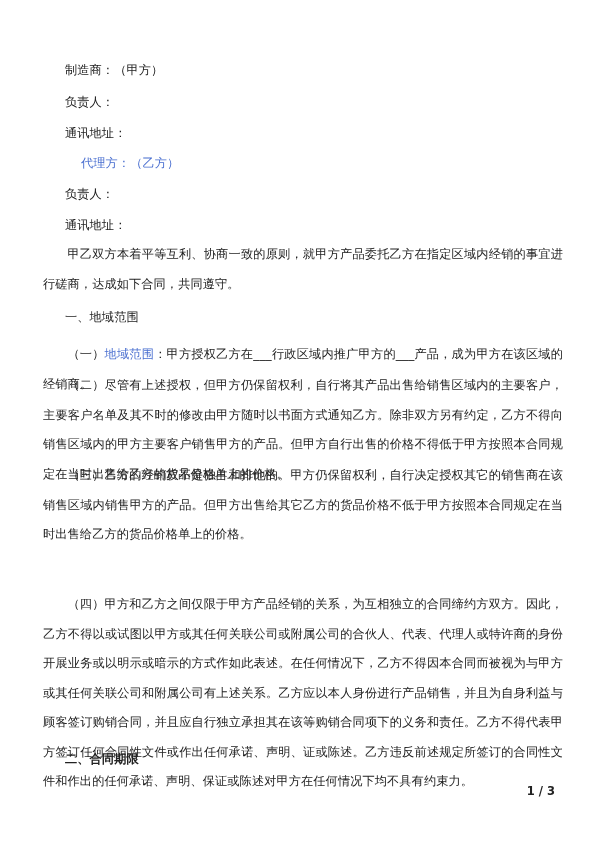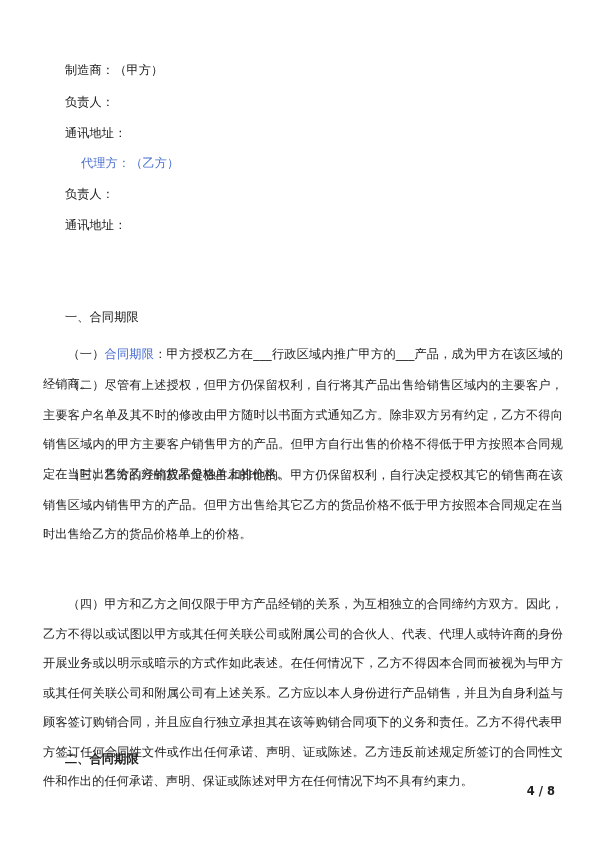--- a/index.html
+++ b/index.html
@@ -56,29 +56,30 @@
 
 <div class="page">
 
   <div class="line" style="top:62px;">制造商：（甲方）</div>
   <div class="line" style="top:94px;">负责人：</div>
   <div class="line" style="top:125px;">通讯地址：</div>
   <div class="line blue" style="top:155px;margin-left:16px;">代理方：（乙方）</div>
   <div class="line" style="top:186px;">负责人：</div>
   <div class="line" style="top:217px;">通讯地址：</div>
 
+  <div class="para" style="top:240px;">甲乙双方本着平等互利、协商一致的原则，就甲方产品委托乙方在指定区域内经销的事宜进行磋商，达成如下合同，共同遵守。</div>
 
-  <div class="line" style="top:309px;">一、合同期限</div>
+  <div class="line" style="top:309px;">一、地域范围</div>
 
   <div class="para" style="top:340px;">
-    <span>（一）</span><span class="blue">合同期限</span><span>：甲方授权乙方在___行政区域内推广甲方的___产品，成为甲方在该区域的经销商。</span>
+    <span>（一）</span><span class="blue">地域范围</span><span>：甲方授权乙方在___行政区域内推广甲方的___产品，成为甲方在该区域的经销商。</span>
   </div>
 
   <div class="para" style="top:371px;">（二）尽管有上述授权，但甲方仍保留权利，自行将其产品出售给销售区域内的主要客户，主要客户名单及其不时的修改由甲方随时以书面方式通知乙方。除非双方另有约定，乙方不得向销售区域内的甲方主要客户销售甲方的产品。但甲方自行出售的价格不得低于甲方按照本合同规定在当时出售给乙方的货品价格单上的价格。</div>
 
   <div class="para" style="top:461px;">（三）乙方的经销权不是独占和排他的。甲方仍保留权利，自行决定授权其它的销售商在该销售区域内销售甲方的产品。但甲方出售给其它乙方的货品价格不低于甲方按照本合同规定在当时出售给乙方的货品价格单上的价格。</div>
 
   <div class="para" style="top:566px;margin-top:24px;">（四）甲方和乙方之间仅限于甲方产品经销的关系，为互相独立的合同缔约方双方。因此，乙方不得以或试图以甲方或其任何关联公司或附属公司的合伙人、代表、代理人或特许商的身份开展业务或以明示或暗示的方式作如此表述。在任何情况下，乙方不得因本合同而被视为与甲方或其任何关联公司和附属公司有上述关系。乙方应以本人身份进行产品销售，并且为自身利益与顾客签订购销合同，并且应自行独立承担其在该等购销合同项下的义务和责任。乙方不得代表甲方签订任何合同性文件或作出任何承诺、声明、证或陈述。乙方违反前述规定所签订的合同性文件和作出的任何承诺、声明、保证或陈述对甲方在任何情况下均不具有约束力。</div>
 
   <div class="line" style="top:751px;font-weight:bold;">二、合同期限</div>
 
-  <div class="pagenum">4 / 8</div>
+  <div class="pagenum">1 / 3</div>
 </div>
 
 </body></html>

